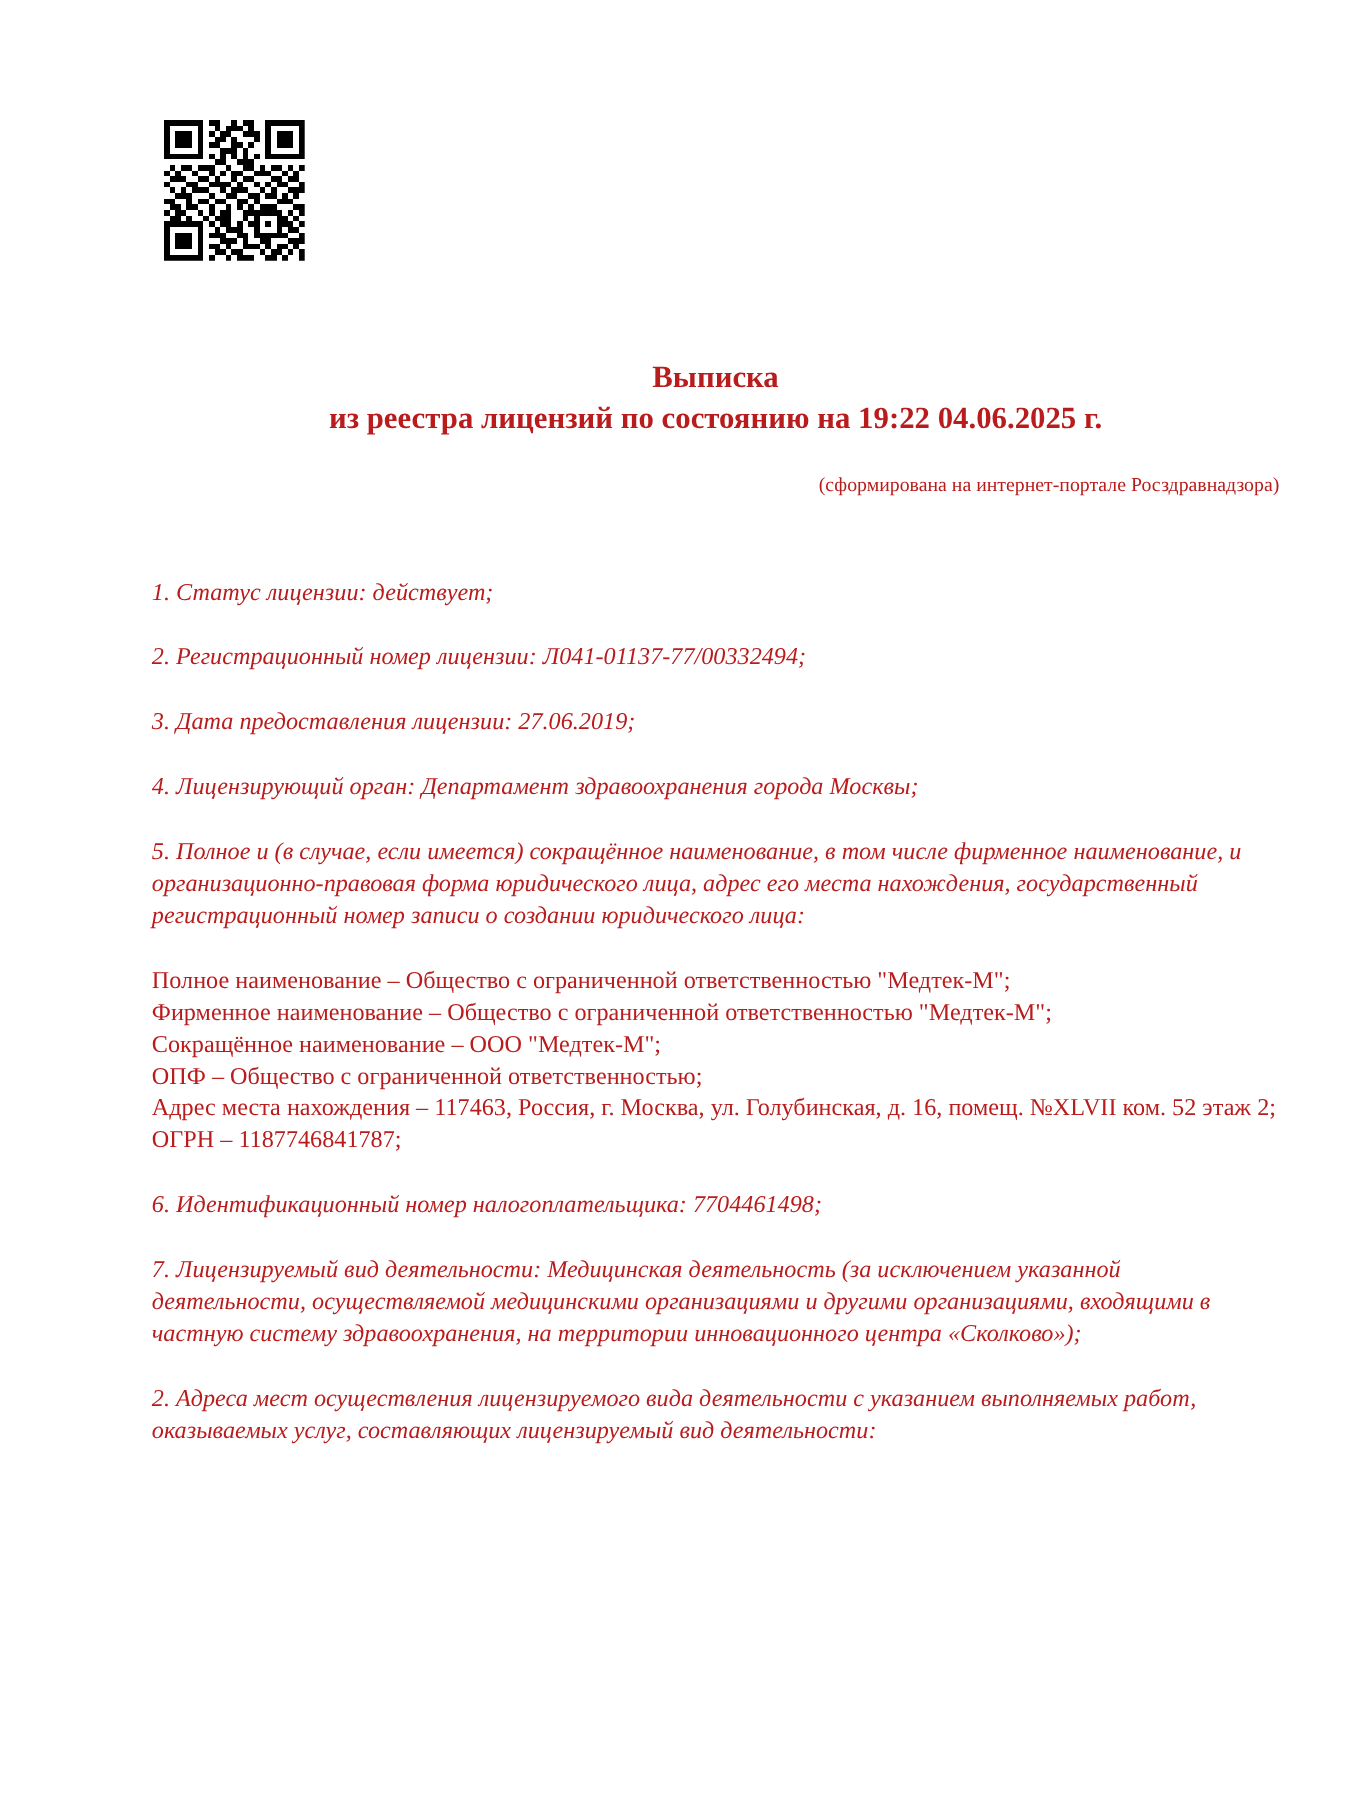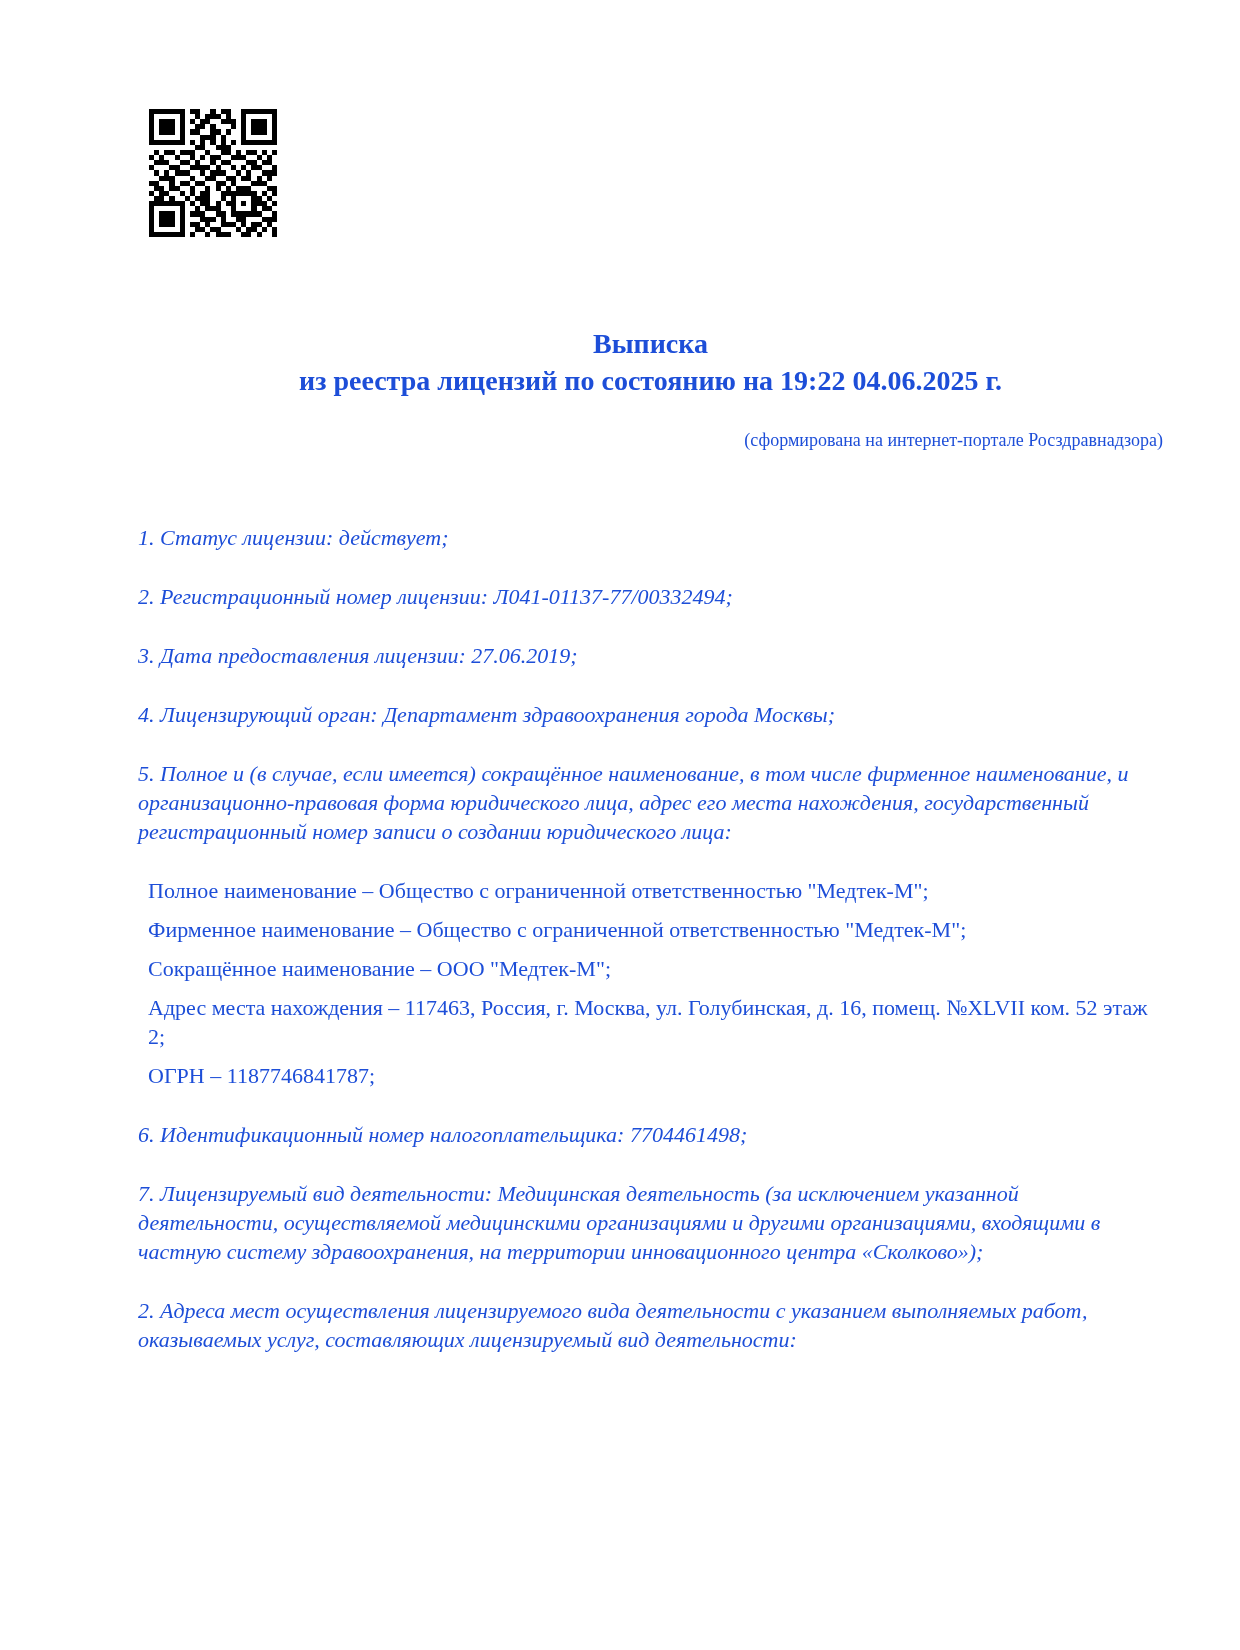--- a/index.html
+++ b/index.html
@@ -1,21 +1,21 @@
 <!DOCTYPE html>
 <html lang="ru"><head>
 <meta charset="utf-8">
 <style>
   html, body { margin: 0; padding: 0; background: #ffffff; }
   .page {
     position: relative;
     width: 1240px;
     height: 1650px;
     background: #ffffff;
-    color: #1d4ed8;
+    color: #b91c1c;
     font-family: "Liberation Serif", "DejaVu Serif", serif;
     overflow: hidden;
   }
   .qr {
     position: absolute;
     left: 149px;
     top: 109px;
     width: 128px;
     height: 128px;
   }
@@ -36,21 +36,21 @@
   .note {
     margin-top: 29px;
     text-align: right;
     font-size: 18px;
     line-height: 25px;
   }
   .body { font-size: 22px; line-height: 29px; }
   .body p { margin: 30px 0 0 0; text-align: left; font-style: italic; }
   .body p.first { margin-top: 70px; }
   .details { margin-top: 30px; }
-  .details div { margin: 10px; }
+  .details div { margin: 0; }
 </style>
 </head>
 <body>
 
 <div class="page">
 
   <div class="qr">
       <svg xmlns="http://www.w3.org/2000/svg" viewBox="0 0 25 25" shape-rendering="crispEdges" fill="#000000">
         <rect x="0" y="0" width="1" height="1"></rect>
         <rect x="1" y="0" width="1" height="1"></rect>
@@ -406,20 +406,21 @@
       <p class="first">1. Статус лицензии: действует;</p>
       <p>2. Регистрационный номер лицензии: Л041-01137-77/00332494;</p>
       <p>3. Дата предоставления лицензии: 27.06.2019;</p>
       <p>4. Лицензирующий орган: Департамент здравоохранения города Москвы;</p>
       <p>5. Полное и (в случае, если имеется) сокращённое наименование, в том числе фирменное наименование, и организационно-правовая форма юридического лица, адрес его места нахождения, государственный регистрационный номер записи о создании юридического лица:</p>
 
       <div class="details">
         <div>Полное наименование – Общество с ограниченной ответственностью "Медтек-М";</div>
         <div>Фирменное наименование – Общество с ограниченной ответственностью "Медтек-М";</div>
         <div>Сокращённое наименование – ООО "Медтек-М";</div>
+        <div>ОПФ – Общество с ограниченной ответственностью;</div>
         <div>Адрес места нахождения – 117463, Россия, г. Москва, ул. Голубинская, д. 16, помещ. №XLVII ком. 52 этаж 2;</div>
         <div>ОГРН – 1187746841787;</div>
       </div>
 
       <p>6. Идентификационный номер налогоплательщика: 7704461498;</p>
       <p>7. Лицензируемый вид деятельности: Медицинская деятельность (за исключением указанной деятельности, осуществляемой медицинскими организациями и другими организациями, входящими в частную систему здравоохранения, на территории инновационного центра «Сколково»);</p>
       <p>2. Адреса мест осуществления лицензируемого вида деятельности с указанием выполняемых работ, оказываемых услуг, составляющих лицензируемый вид деятельности:</p>
     </div>
 
   </div>

